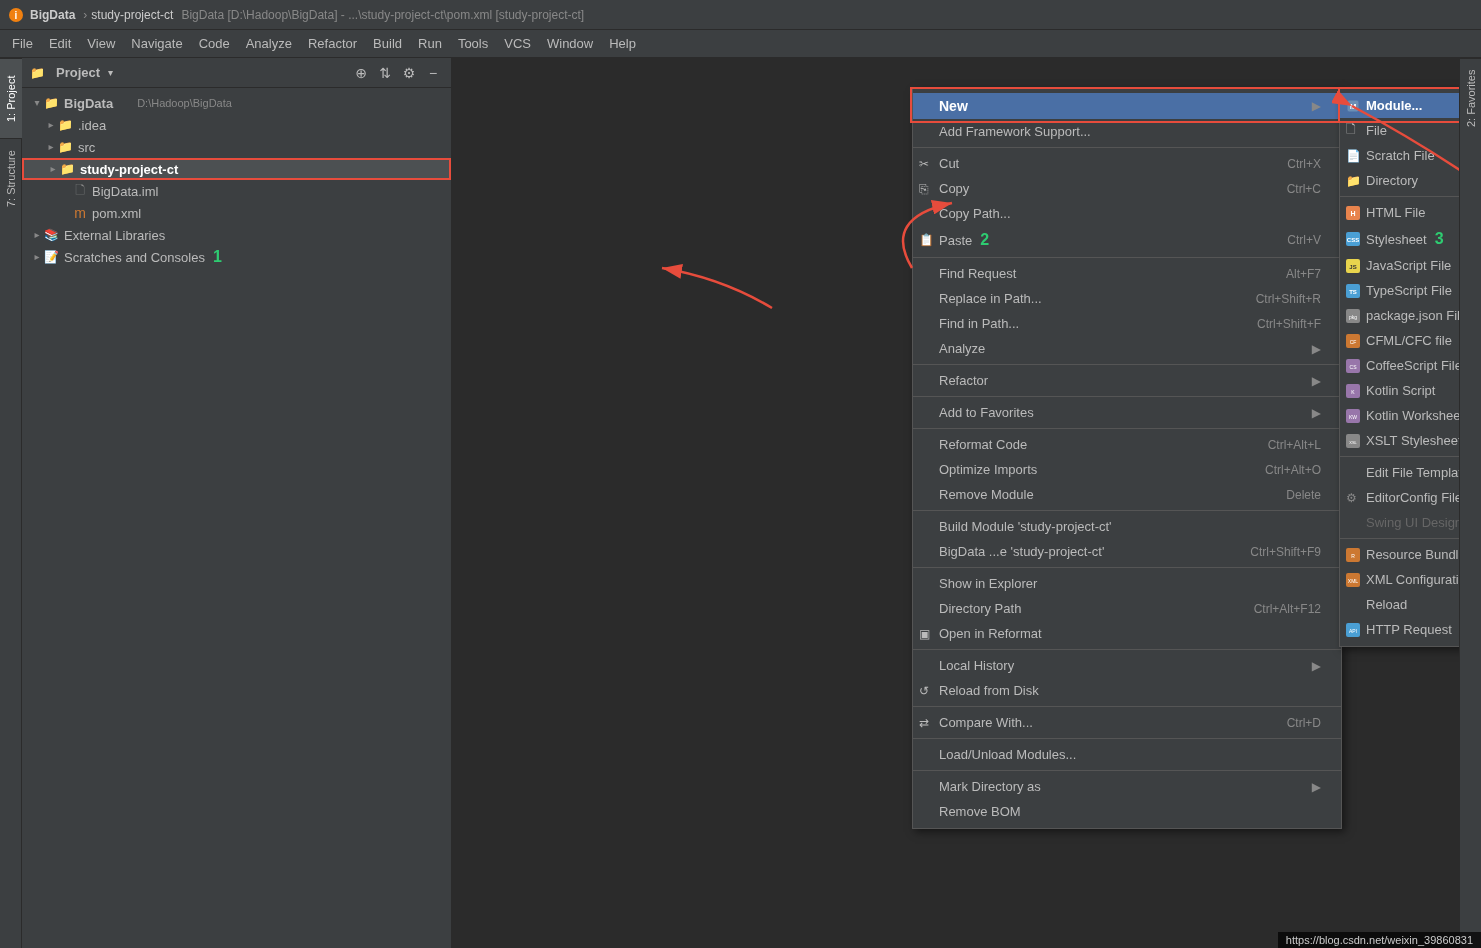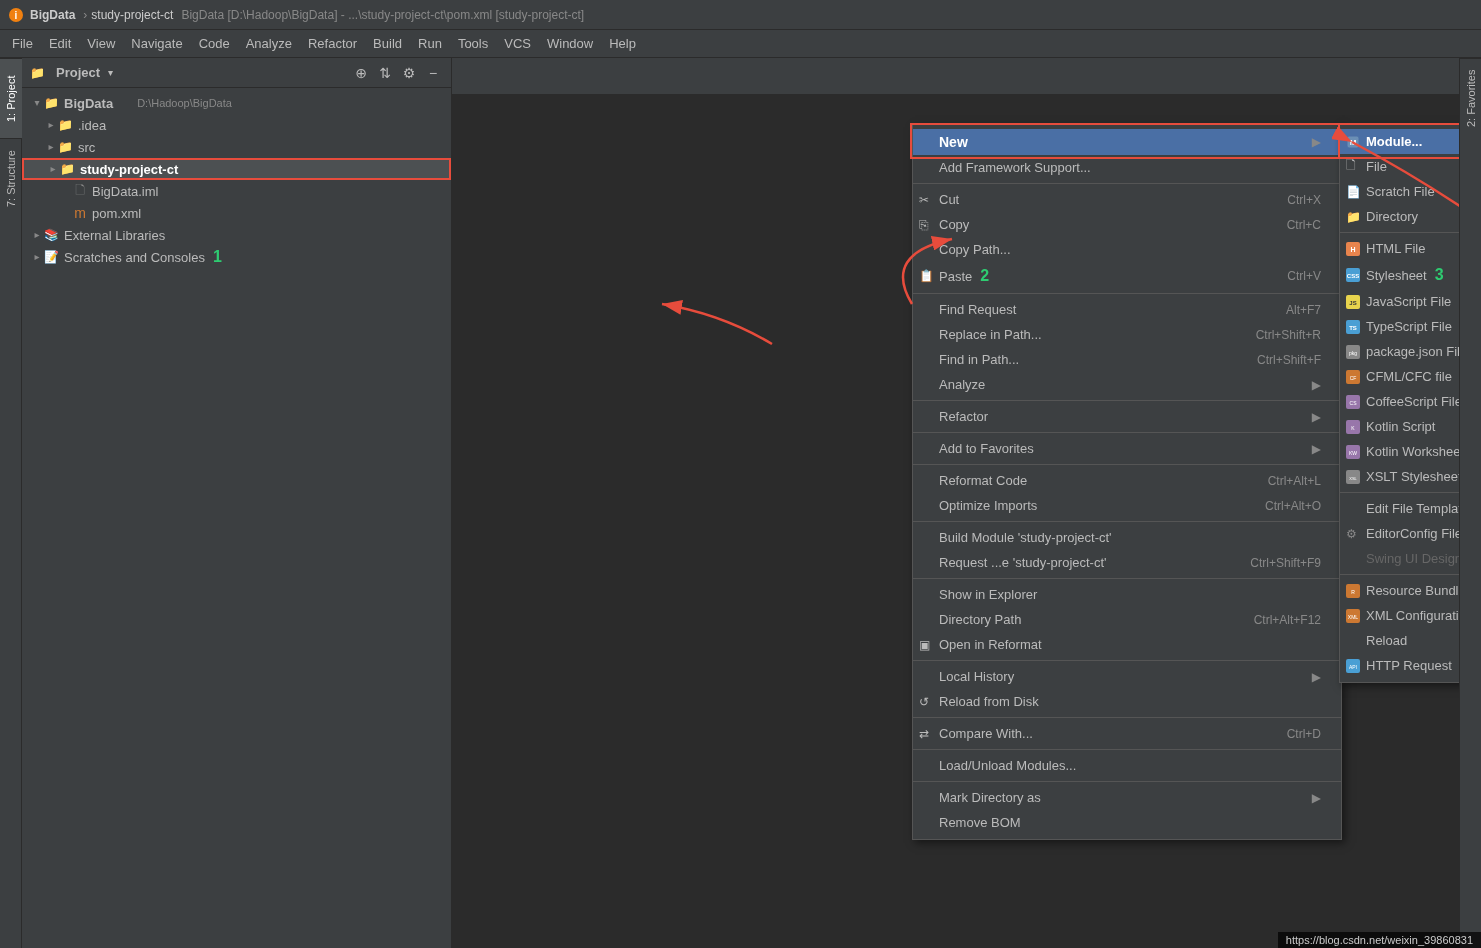--- a/index.html
+++ b/index.html
@@ -166,21 +166,20 @@
     .iml-icon { color: #888; }
     .xml-icon { color: #cc7832; }
     .label-gray { color: #888; font-size: 11px; margin-left: 24px; }
 
     
     .content-area {
       flex: 1;
       background: #2b2b2b;
       position: relative;
       overflow: hidden;
-      margin-top: 36px;
     }
 
     
     .context-menu {
       position: absolute;
       background: #3c3f41;
       border: 1px solid #555;
       box-shadow: 3px 3px 8px rgba(0,0,0,0.5);
       min-width: 320px;
       z-index: 100;
@@ -521,29 +520,33 @@
       <div class="context-menu-item">
         <span>Reformat Code</span>
         <span class="shortcut">Ctrl+Alt+L</span>
       </div>
 
       <div class="context-menu-item">
         <span>Optimize Imports</span>
         <span class="shortcut">Ctrl+Alt+O</span>
       </div>
 
+      <div class="context-menu-item">
+        <span>Remove Module</span>
+        <span class="shortcut">Delete</span>
+      </div>
 
       <div class="context-menu-separator"></div>
 
       <div class="context-menu-item">
         <span>Build Module 'study-project-ct'</span>
       </div>
 
       <div class="context-menu-item">
-        <span>Request ...e 'study-project-ct'</span>
+        <span>BigData ...e 'study-project-ct'</span>
         <span class="shortcut">Ctrl+Shift+F9</span>
       </div>
 
       <div class="context-menu-separator"></div>
 
       <div class="context-menu-item">
         <span>Show in Explorer</span>
       </div>
 
       <div class="context-menu-item">

